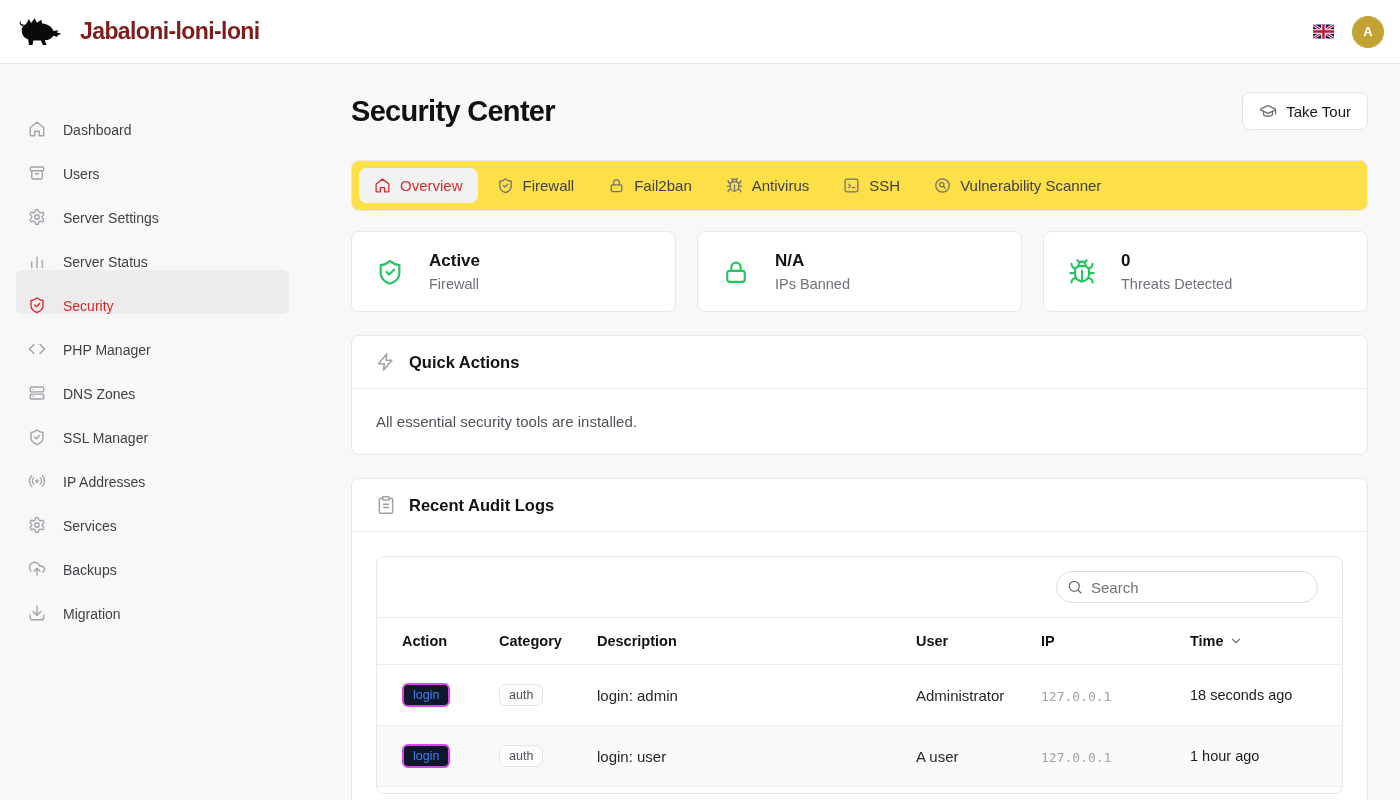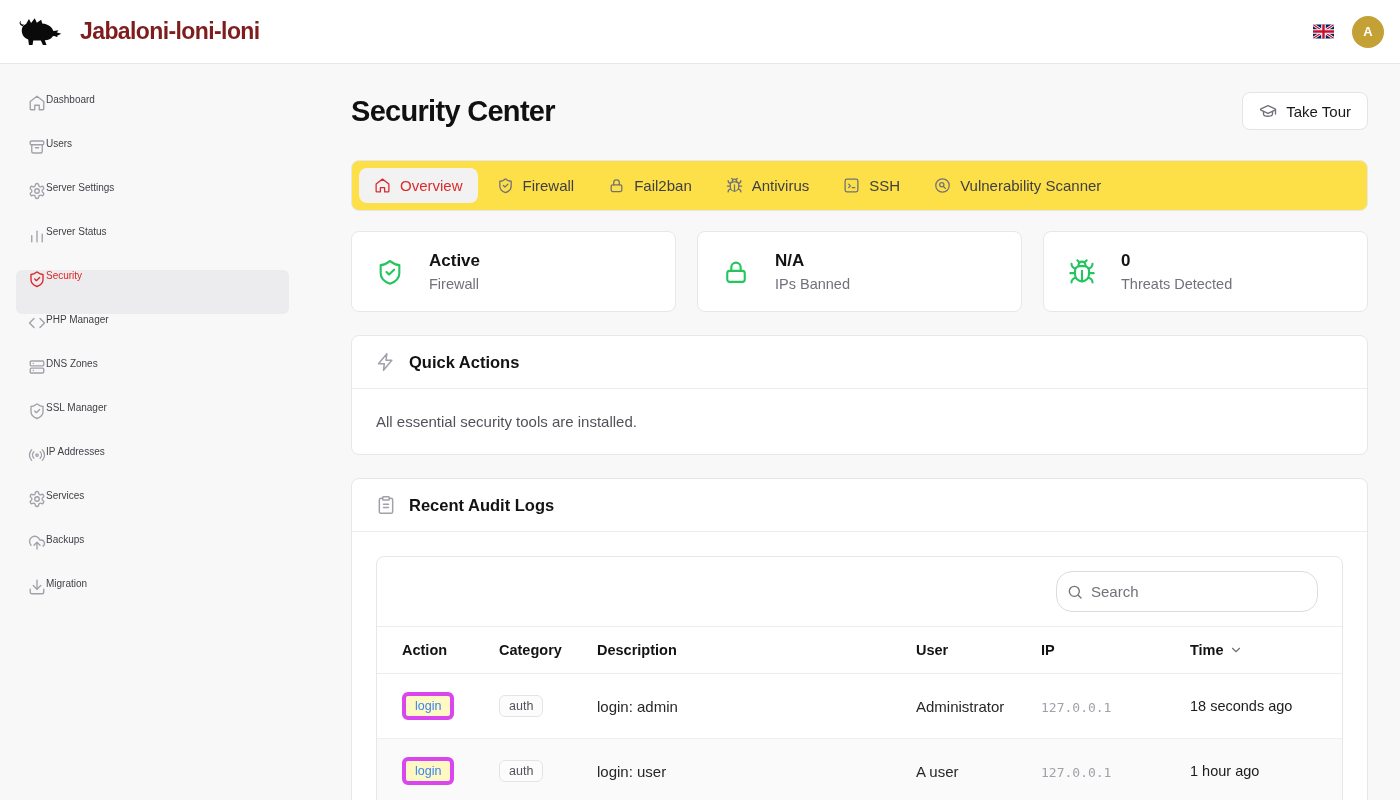--- a/index.html
+++ b/index.html
@@ -13,22 +13,22 @@
   .brand-title { font-size:23px; font-weight:700; letter-spacing:-0.6px; color:#7f1d1d; }
   .top-right { display:flex; align-items:center; gap:18px; }
   .flag-btn { background:none; border:none; cursor:pointer; display:flex; align-items:center; }
   .avatar { width:32px; height:32px; border-radius:50%; background:#c3a135; color:#fff;
     font-size:13px; font-weight:700; display:flex; align-items:center; justify-content:center;
     border:none; cursor:pointer; }
 
   
   .shell { display:flex; height:736px; }
   .sidebar { width:305px; flex:0 0 305px; padding:30px 16px 0 16px; }
-  .nav-item { height:44px; display:flex; align-items:flex-start; padding:0 12px;
-    border-radius:6px; font-size:10px; color:#3f3f46; cursor:pointer; }
+  .nav-item { height:44px; display:flex; align-items:flex-end; gap:17px; padding:0 12px;
+    border-radius:6px; font-size:14px; color:#3f3f46; cursor:pointer; }
   .nav-item .ic { width:18px; height:18px; color:#a1a1aa; flex:0 0 18px; }
   .nav-item.active { background:#ececee; color:#dc2626; font-weight:500; }
   .nav-item.active .ic { color:#dc2626; }
 
   .main { flex:1; padding:28px 32px 0 46px; }
 
   
   .page-head { display:flex; align-items:center; justify-content:space-between; }
   .page-title { font-size:29px; font-weight:700; letter-spacing:-0.7px; color:#101011; }
   .btn-tour { height:38px; padding:0 16px; background:#fff; border:1px solid #e4e4e7;
@@ -58,40 +58,40 @@
   .panel-head { padding:16px 24px; display:flex; align-items:center; gap:13px;
     border-bottom:1px solid #ececef; }
   .panel-head .ic { width:20px; height:20px; color:#a1a1aa; }
   .panel-title { font-size:16.5px; font-weight:700; color:#131314; }
   .panel-body { padding:24px; }
   .qa-text { font-size:15px; color:#52525b; }
 
   
   .table-wrap { border:1px solid #e7e7ea; border-radius:8px; background:#fff; overflow:hidden; }
   .search-row { padding:14px 24px; display:flex; justify-content:flex-end; }
-  .search-box { width:262px; height:41px; border:1px solid #dcdce0; border-radius:16px;
+  .search-box { width:262px; height:32px; border:1px solid #dcdce0; border-radius:16px;
     display:flex; align-items:center; gap:8px; padding:0 10px; background:#fff; }
   .search-box .ic { width:16px; height:16px; color:#71717a; flex:0 0 16px; }
   .search-box input { border:none; outline:none; width:100%; font-size:15px;
     font-family:inherit; color:#18181b; background:transparent; }
   .search-box input::placeholder { color:#71717a; }
 
   table { width:100%; border-collapse:collapse; }
   thead th { text-align:left; font-size:14.5px; font-weight:700; color:#131314;
     padding:15px 12px; border-top:1px solid #ececef; border-bottom:1px solid #ececef;
     white-space:nowrap; }
   thead th:first-child, tbody td:first-child { padding-left:25px; }
   tbody td { padding:18px 12px; font-size:15px; color:#27272a;
     border-bottom:1px solid #f0f0f2; }
   tbody tr.alt { background:#fafafa; }
   .th-sort { display:inline-flex; align-items:center; gap:5px; cursor:pointer; }
   .th-sort .ic { width:14px; height:14px; color:#71717a; }
 
   .badge { display:inline-block; padding:3px 9px; border-radius:6px; font-size:12.5px; }
-  .badge-login { color:#3b82f6; background:#fef9c3; border:4px solid #d946ef; }
+  .badge-login { color:#3b82f6; background:#0f172a; border:2px solid #d946ef; }
   .badge-auth  { color:#52525b; background:#fcfcfc; border:1px solid #e4e4e7; }
   .ip-mono { font-family:"DejaVu Sans Mono", monospace; font-size:13px; color:#a1a1aa; }
   .time-cell { font-size:14.5px; color:#1c1c1f; }
   tr.stub td { padding:0; height:6px; border-bottom:none; background:#fff; }
 </style>
 </head>
 <body>
 
 <svg width="0" height="0" style="position:absolute">
   <defs>

